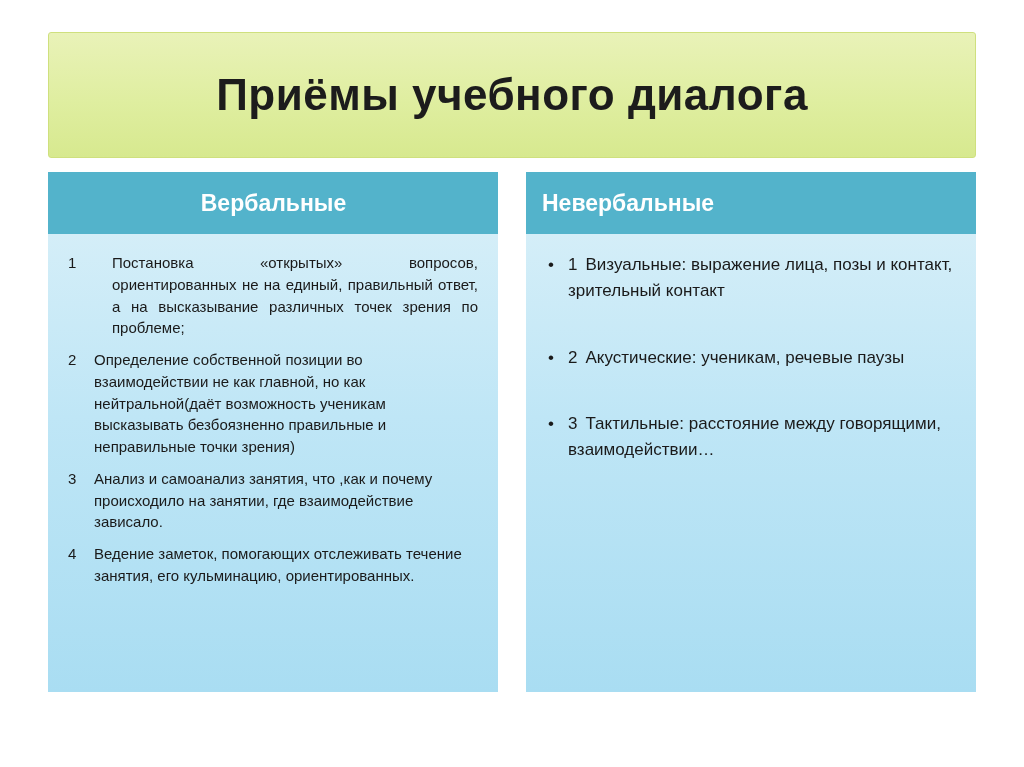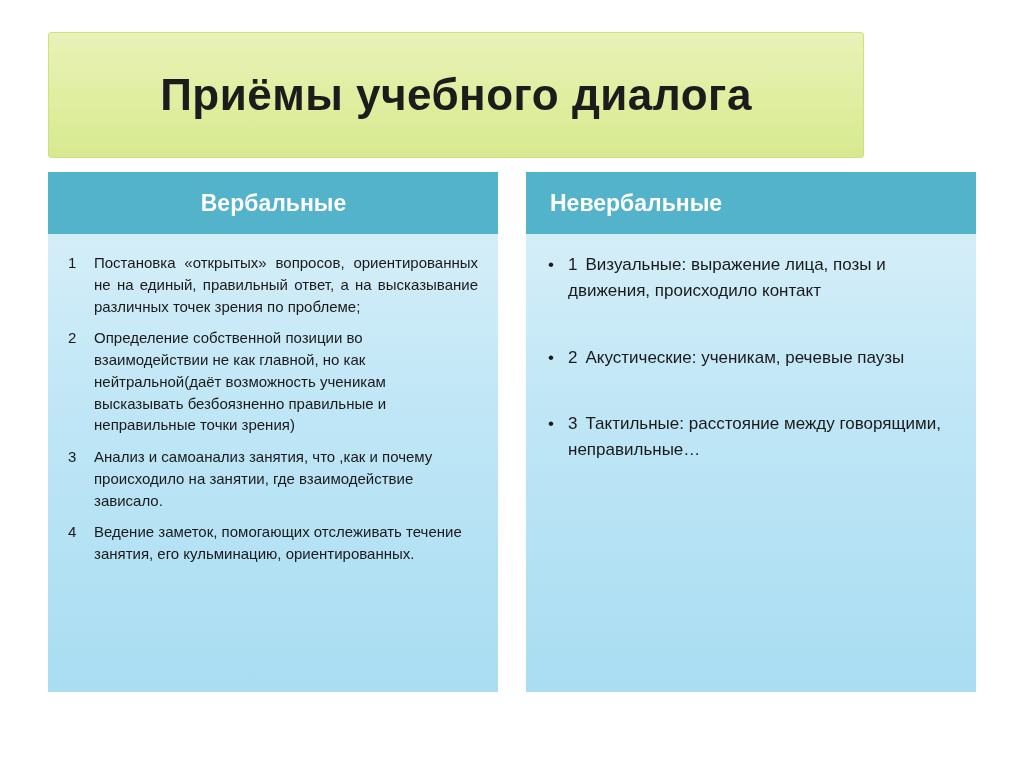--- a/index.html
+++ b/index.html
@@ -20,21 +20,21 @@
     width: 1024px;
     height: 767px;
     background: #ffffff;
   }
 
   
   .title-bar {
     position: absolute;
     left: 48px;
     top: 32px;
-    width: 816px;
+    width: 928px;
     height: 126px;
     background: linear-gradient(to bottom, #e9f2b8 0%, #dfeea0 55%, #d7e98f 100%);
     border: 1px solid #cfe07e;
     border-radius: 3px;
     display: flex;
     align-items: center;
     justify-content: center;
     box-sizing: border-box;
   }
   .title-text {
@@ -61,21 +61,21 @@
     display: flex;
     flex-direction: column;
   }
 
   .col-header {
     background: #53b3cb;
     height: 62px;
     display: flex;
     align-items: center;
     box-sizing: border-box;
-    padding-left: 24px;
+    padding-left: 16px;
   }
   .col-header.centered {
     justify-content: center;
     padding-left: 1px;
   }
   .col-header-text {
     color: #ffffff;
     font-size: 23px;
     font-weight: bold;
   }
@@ -104,20 +104,21 @@
   }
   .num-item .txt {
     flex: 1;
     font-size: 15px;
     line-height: 1.45;
     color: #1a1a1a;
   }
   .num-item .txt.justify {
     text-align: justify;
     text-align-last: left;
+    margin-left: 18px;
   }
 
   
   .bullet-item {
     display: flex;
     margin-bottom: 40px;
   }
   .bullet-item .dot {
     width: 26px;
     flex: 0 0 26px;
@@ -179,35 +180,35 @@
 
     <div class="column">
       <div class="col-header">
         <span class="col-header-text">Невербальные</span>
       </div>
       <div class="col-body">
 
         <div class="bullet-item">
           <div class="dot">•</div>
           <div class="btxt">
-            <span class="idx">1</span><span>Визуальные: выражение лица, позы и движения, происходило контакт</span>
+            <span class="idx">1</span><span>Визуальные: выражение лица, позы и контакт, зрительный контакт</span>
           </div>
         </div>
 
         <div class="bullet-item">
           <div class="dot">•</div>
           <div class="btxt">
             <span class="idx">2</span><span>Акустические: ученикам, речевые паузы</span>
           </div>
         </div>
 
         <div class="bullet-item">
           <div class="dot">•</div>
           <div class="btxt">
-            <span class="idx">3</span><span>Тактильные: расстояние между говорящими, неправильные…</span>
+            <span class="idx">3</span><span>Тактильные: расстояние между говорящими, взаимодействии…</span>
           </div>
         </div>
 
       </div>
     </div>
 
   </div>
 </div>
 
 </body></html>

